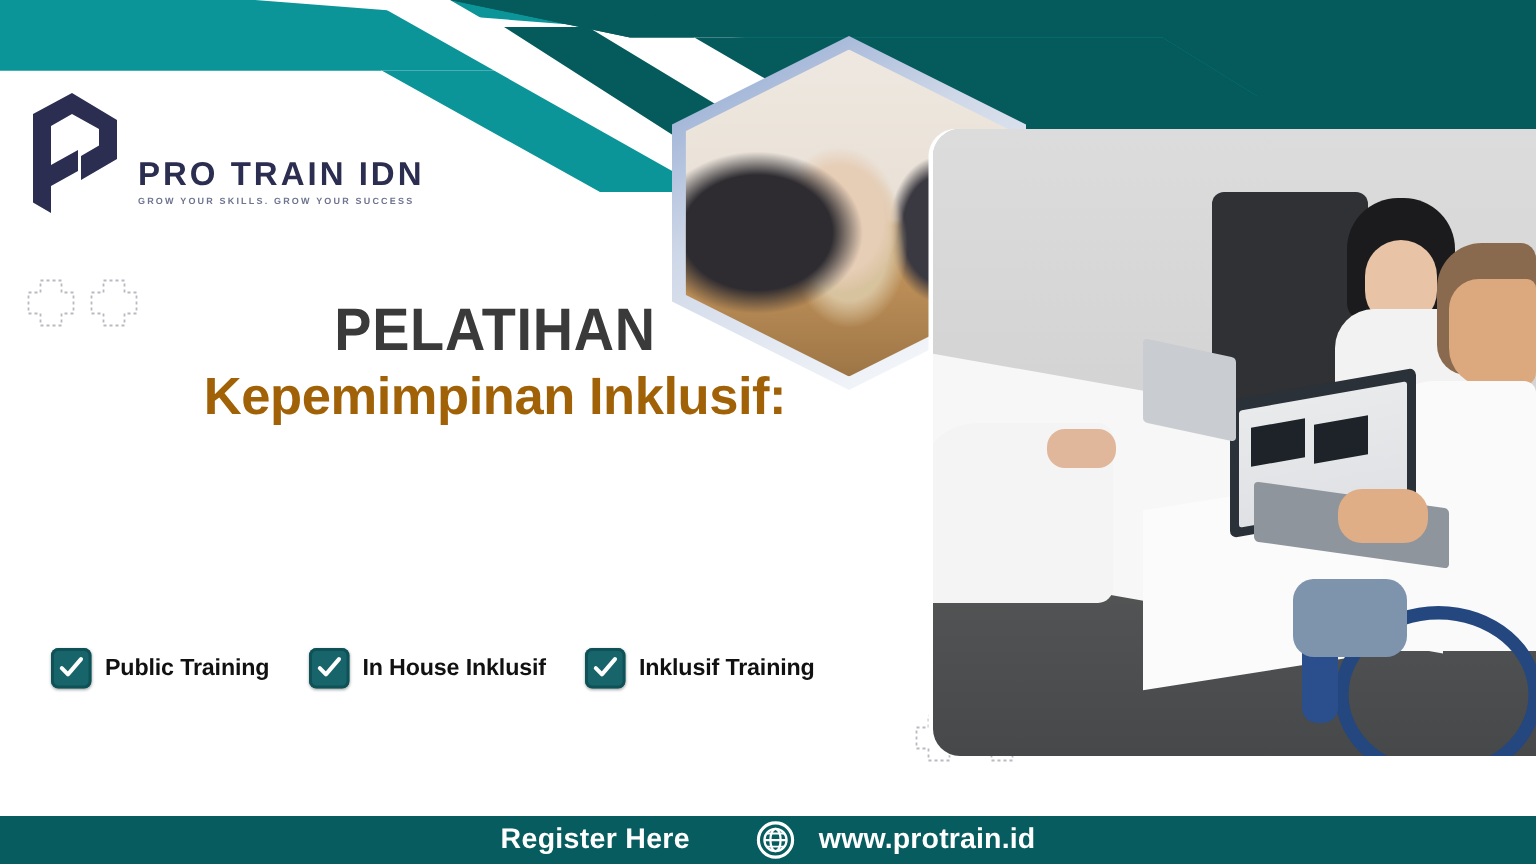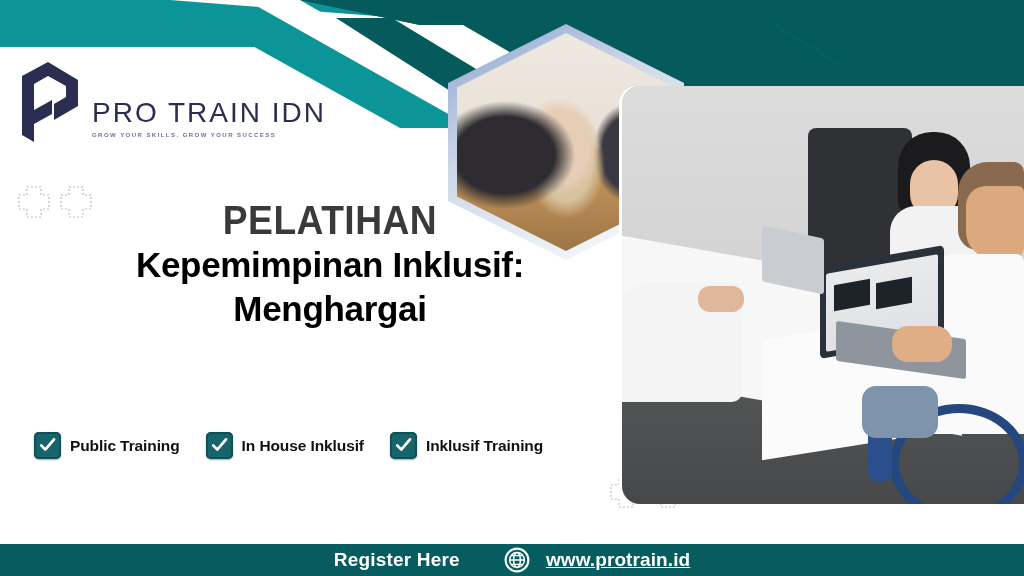--- a/index.html
+++ b/index.html
@@ -34,22 +34,22 @@
     top: 58px;
     display: flex;
     align-items: flex-end;
     gap: 6px;
   }
   .logo-mark { width: 72px; height: 88px; display:block; }
   .logo-text-wrap {
     padding-bottom: 8px;
   }
   .logo-name {
-    font-size: 28px;
-    font-weight: normal;
+    font-size: 22px;
+    font-weight: bold;
     letter-spacing: 2.0px;
     color: #2b2e50;
     line-height: 1;
     white-space: nowrap;
   }
   .logo-tagline {
     margin-top: 5px;
     font-size: 6px;
     letter-spacing: 1.45px;
     color: #6f7490;
@@ -113,21 +113,21 @@
     font-size: 40px;
     font-weight: bold;
     color: #3a3a3a;
     letter-spacing: 0.5px;
     line-height: 1.12;
     transform: scaleX(0.93);
   }
   .title-main {
     font-size: 35px;
     font-weight: bold;
-    color: #000000;
+    color: #a16207;
     line-height: 1.26;
     letter-spacing: -0.3px;
   }
 
   
   .check-row {
     position: absolute;
     left: 18px;
     top: 432px;
     display: flex;
@@ -183,21 +183,20 @@
     display: flex;
     align-items: center;
     gap: 16px;
   }
   .globe-icon svg { display:block; }
   .footer-site {
     font-size: 19px;
     font-weight: bold;
     color: #ffffff;
     letter-spacing: 0.1px;
-    text-decoration: underline;
   }
 </style>
 </head>
 <body>
 
 <div id="banner">
 
   <svg class="bands" viewBox="0 0 1024 200" preserveAspectRatio="none">
 
     <path d="M0,0 L1024,0 L1024,86 L836,86 L775,47 L283,47 L0,47 Z" fill="#0c9599"></path>
@@ -283,21 +282,20 @@
 
     <div class="bp-layer" style="left:268px;top:318px;width:120px;height:100px;border:9px solid #23477e;border-radius:50%;background:transparent;"></div>
     <div class="bp-layer" style="left:246px;top:300px;width:24px;height:96px;background:#2a4f8c;border-radius:10px;"></div>
 
     <div class="bp-layer" style="left:240px;top:300px;width:76px;height:52px;background:#7e94ad;border-radius:14px;"></div>
   </div>
 
   <div class="title-block">
     <div class="title-kicker">PELATIHAN</div>
     <div class="title-main">Kepemimpinan Inklusif:</div>
-    <div class="title-main">Menghargai</div>
   </div>
 
   <div class="check-row">
     <div class="check-item">
       <span class="check-box">
         <svg width="19" height="19" viewBox="0 0 19 19">
           <path d="M3.2,9.4 L7.3,13.6 L16,3.4" fill="none" stroke="#ffffff" stroke-width="2.7" stroke-linecap="round" stroke-linejoin="round"></path>
         </svg>
       </span>
       <span class="check-label">Public Training</span>

